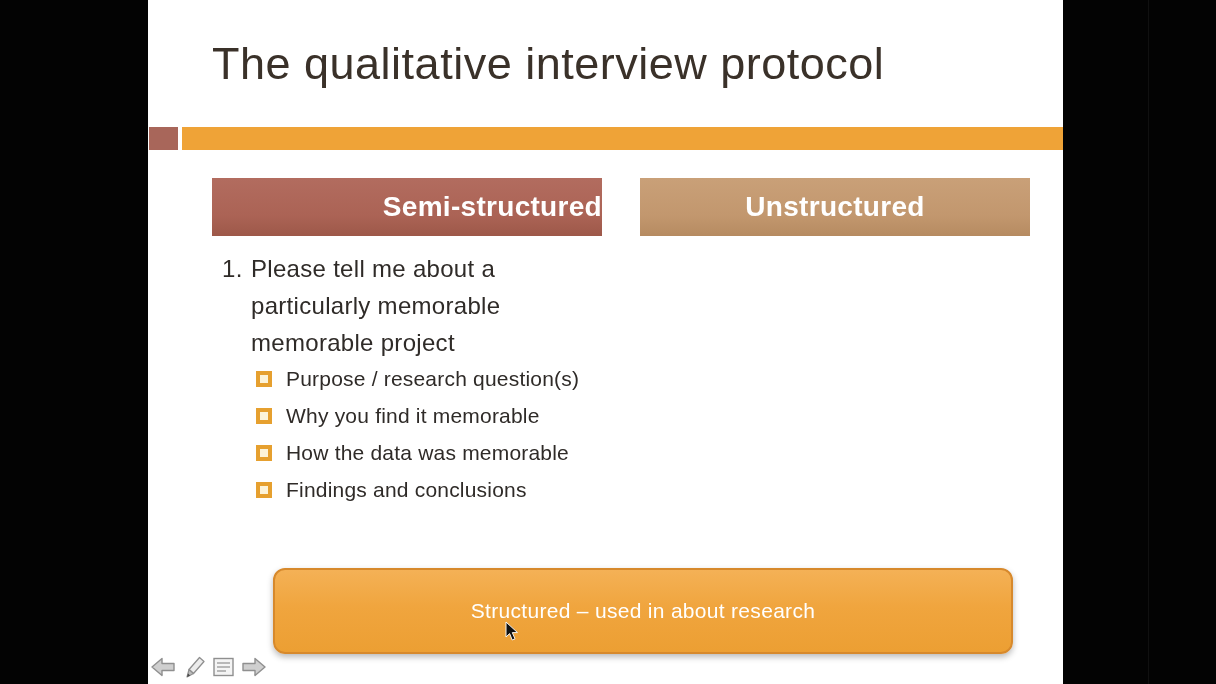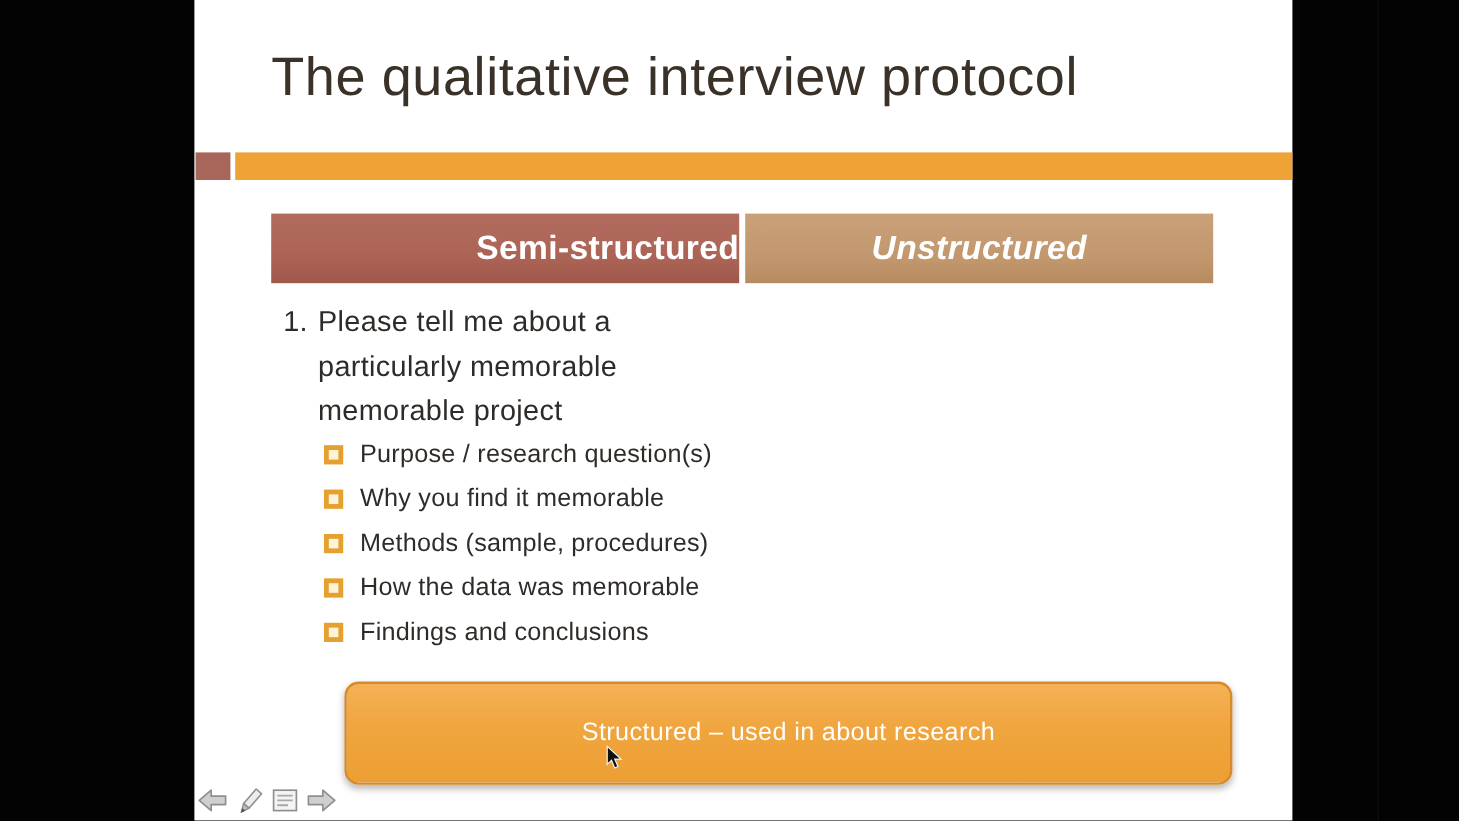--- a/index.html
+++ b/index.html
@@ -1,30 +1,30 @@
 <!DOCTYPE html>
 <html style="--accent-red: #A8665A; --accent-orange: #EFA337; --title-color: #3A3129; --text-color: #2F2B28; --bullet-square: #E6A02F; --callout-border: #D7892C;"><head>
 <meta charset="utf-8">
 <style>
   html,body{margin:0;padding:0;background:#000;}
   body{font-family:"Liberation Sans",sans-serif;}
   .stage{position:relative;width:1216px;height:684px;background:#030303;overflow:hidden;}
   .black-col-divider{position:absolute;left:1148px;top:0;width:1px;height:684px;background:#101010;}
-  .slide{position:absolute;left:148px;top:0;width:915px;height:684px;background:#ffffff;overflow:hidden;margin-left:14px;}
+  .slide{position:absolute;left:148px;top:0;width:915px;height:684px;background:#ffffff;overflow:hidden;}
 
   .title{position:absolute;left:64px;top:38px;margin:0;font-size:45px;font-weight:500;
          color:var(--title-color,#3A3129);letter-spacing:.5px;white-space:nowrap;}
 
   .accent-red{position:absolute;left:1px;top:127px;width:29px;height:23px;background:var(--accent-red,#A8665A);}
   .accent-orange{position:absolute;left:34px;top:127px;width:883px;height:23px;background:var(--accent-orange,#EFA337);}
 
   .col-header{position:absolute;top:178px;width:390px;height:58px;display:flex;align-items:center;
               justify-content:center;color:#fff;font-weight:bold;font-size:28px;letter-spacing:.3px;}
   .col-header.semi{left:64px;background:linear-gradient(180deg,#B26C5F 0%,#AB6355 65%,#9D5849 100%);justify-content:flex-end;}
-  .col-header.unstr{left:459px;background:linear-gradient(180deg,#C9A078 0%,#C2976E 65%,#B68B61 100%);font-style:italic;}
+  .col-header.unstr{left:492px;background:linear-gradient(180deg,#C9A078 0%,#C2976E 65%,#B68B61 100%);}
 
   .numbered{position:absolute;left:74px;top:250px;display:flex;font-size:24px;
             color:var(--text-color,#2F2B28);line-height:37px;letter-spacing:.3px;}
   .numbered .num{width:29px;flex:none;}
   .numbered .lines span{display:block;}
 
   .bullets{position:absolute;left:108px;top:360px;margin:0;padding:0;list-style:none;}
   .bullets li{display:flex;align-items:center;height:37px;font-size:21px;
               color:var(--text-color,#2F2B28);letter-spacing:.2px;}
   .sq{width:8px;height:8px;border:4px solid var(--bullet-square,#E6A02F);background:#FCF3D9;
@@ -76,24 +76,20 @@
       <li>
         <span class="sq"></span>
         <span>Purpose / research question(s)</span>
       </li>
       <li>
         <span class="sq"></span>
         <span>Why you find it memorable</span>
       </li>
       <li>
         <span class="sq"></span>
-        <span>Methods (sample, procedures)</span>
-      </li>
-      <li>
-        <span class="sq"></span>
         <span>How the data was memorable</span>
       </li>
       <li>
         <span class="sq"></span>
         <span>Findings and conclusions</span>
       </li>
     </ul>
 
     <div class="callout">
       <span>Structured – used in about research</span>

